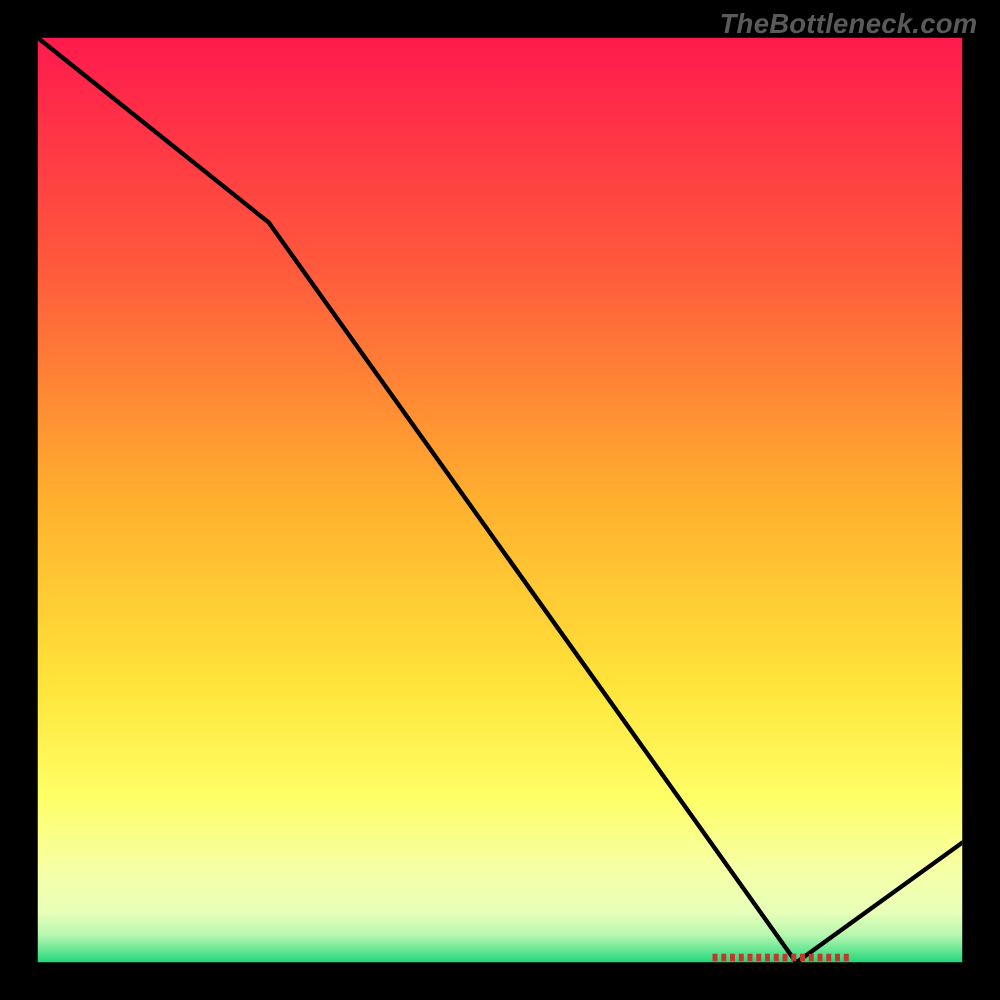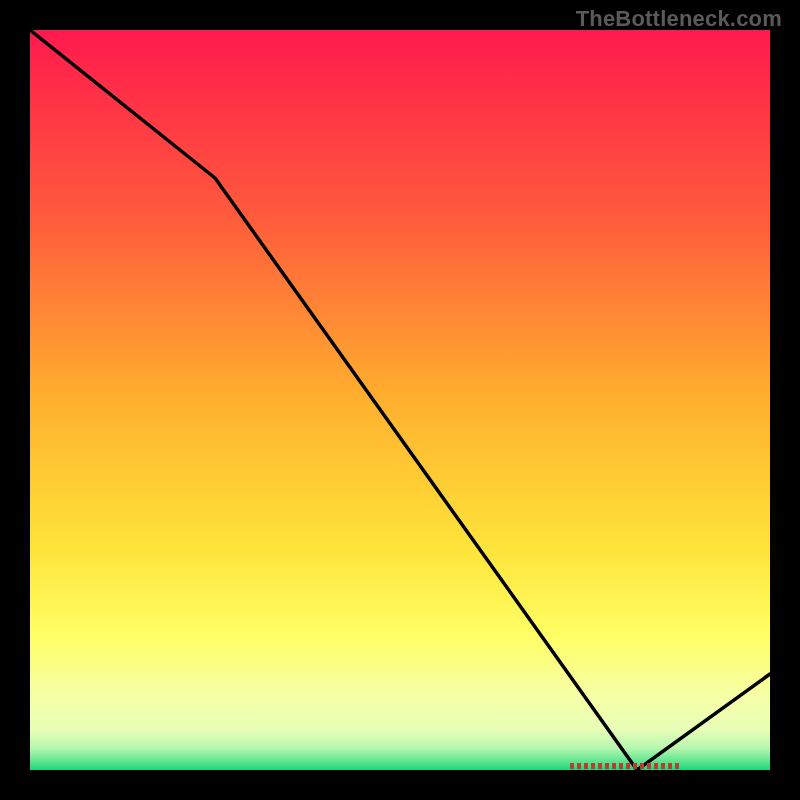--- a/index.html
+++ b/index.html
@@ -19,20 +19,21 @@
   }
   .watermark {
     position: absolute;
     top: 6px;
     right: 18px;
     color: #5a5a5a;
     font-size: 22px;
     font-weight: 600;
     letter-spacing: 0.2px;
     z-index: 5;
+    font-style: italic;
   }
   .plot-area {
     position: absolute;
     left: 30px;
     top: 30px;
     width: 740px;
     height: 740px;
   }
   .marker-label {
     position: absolute;

